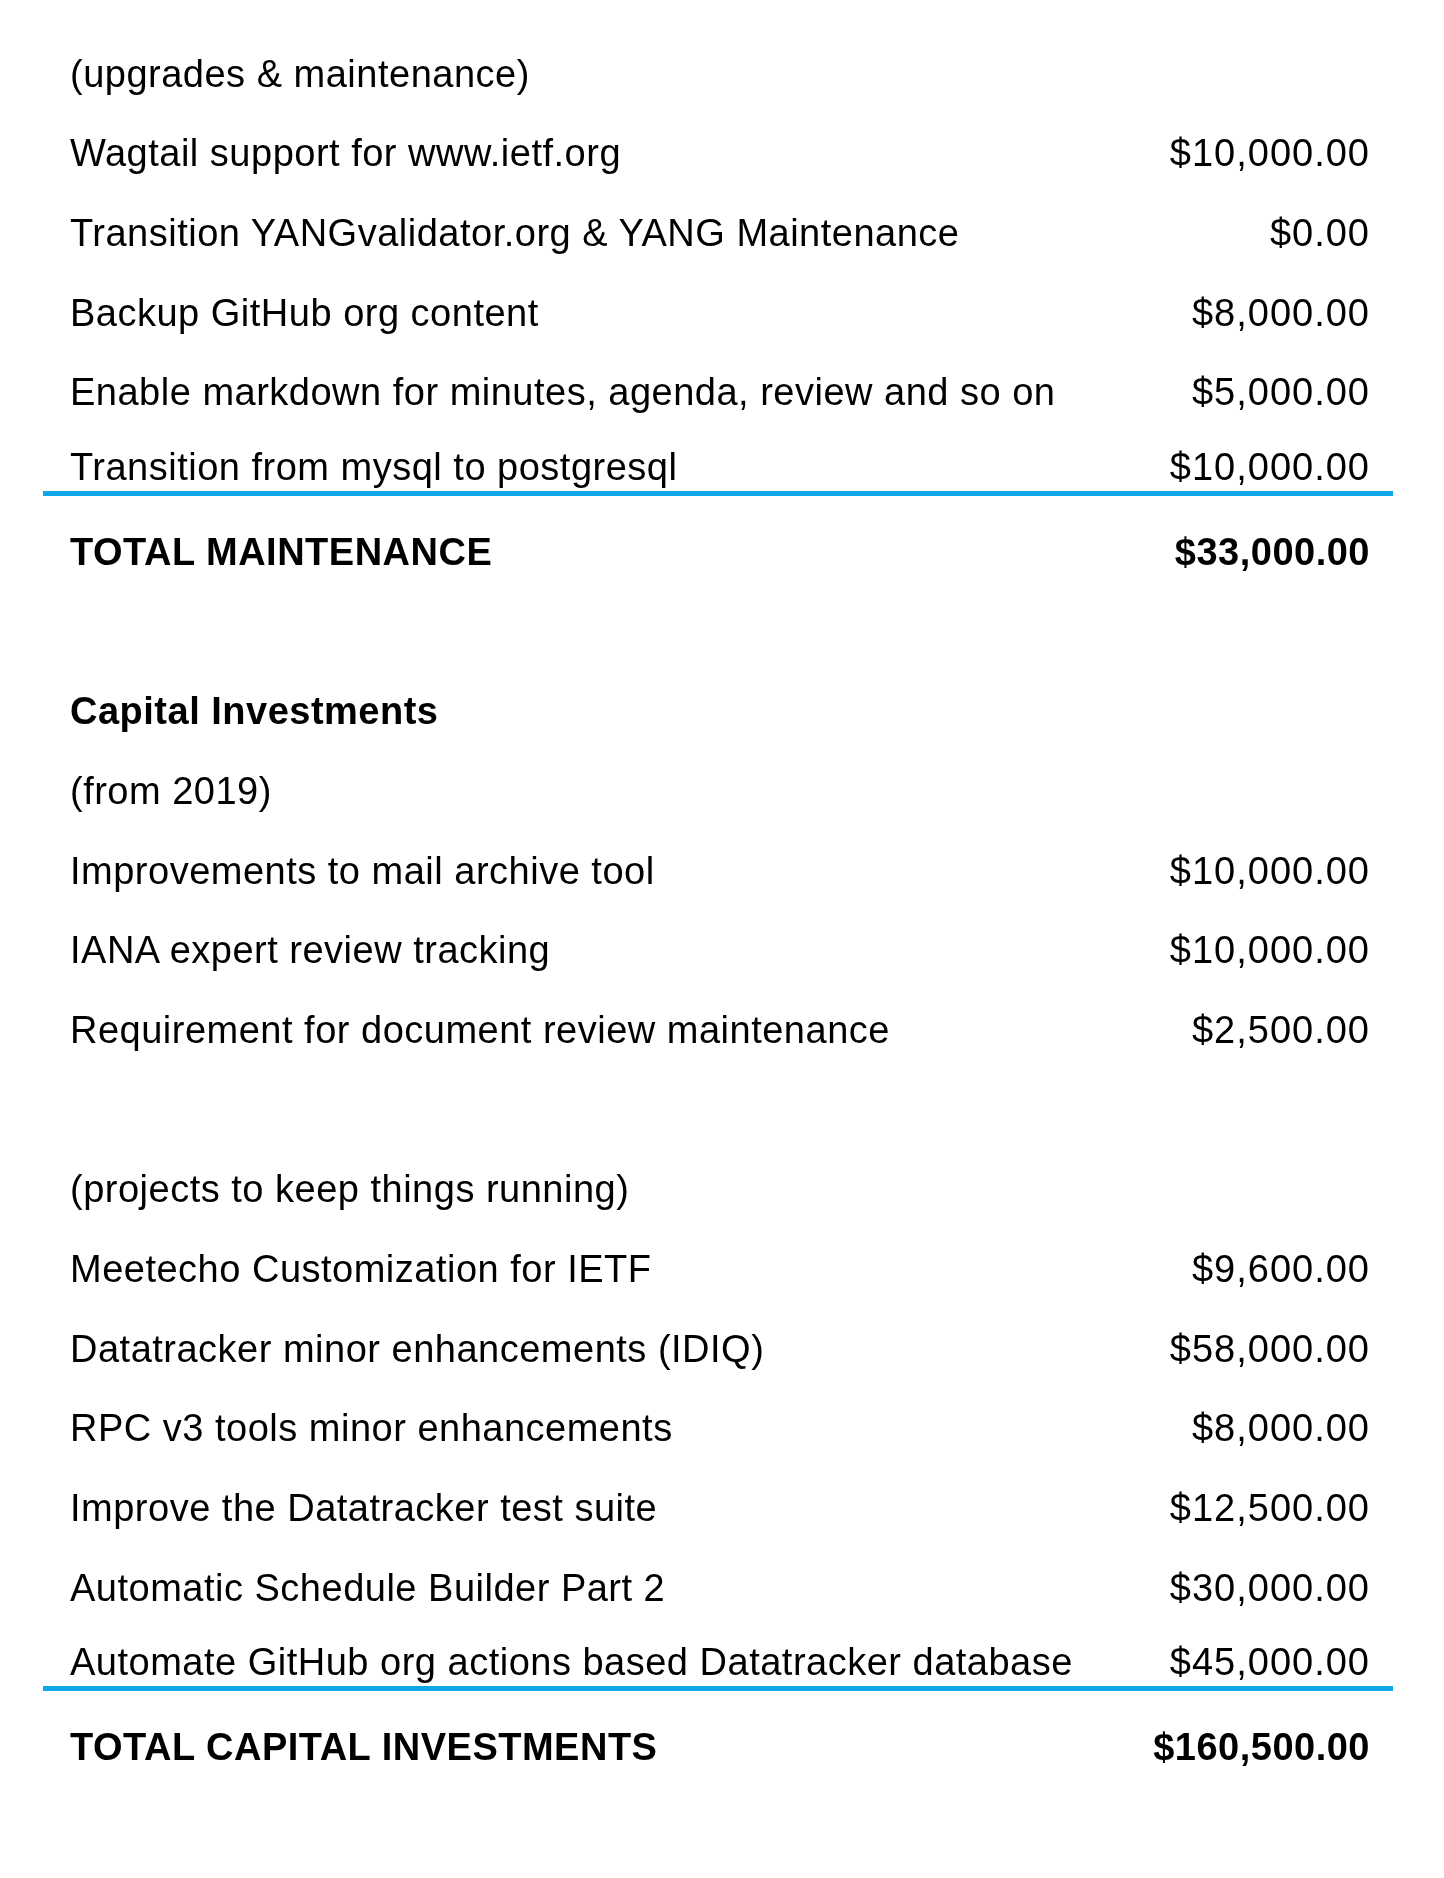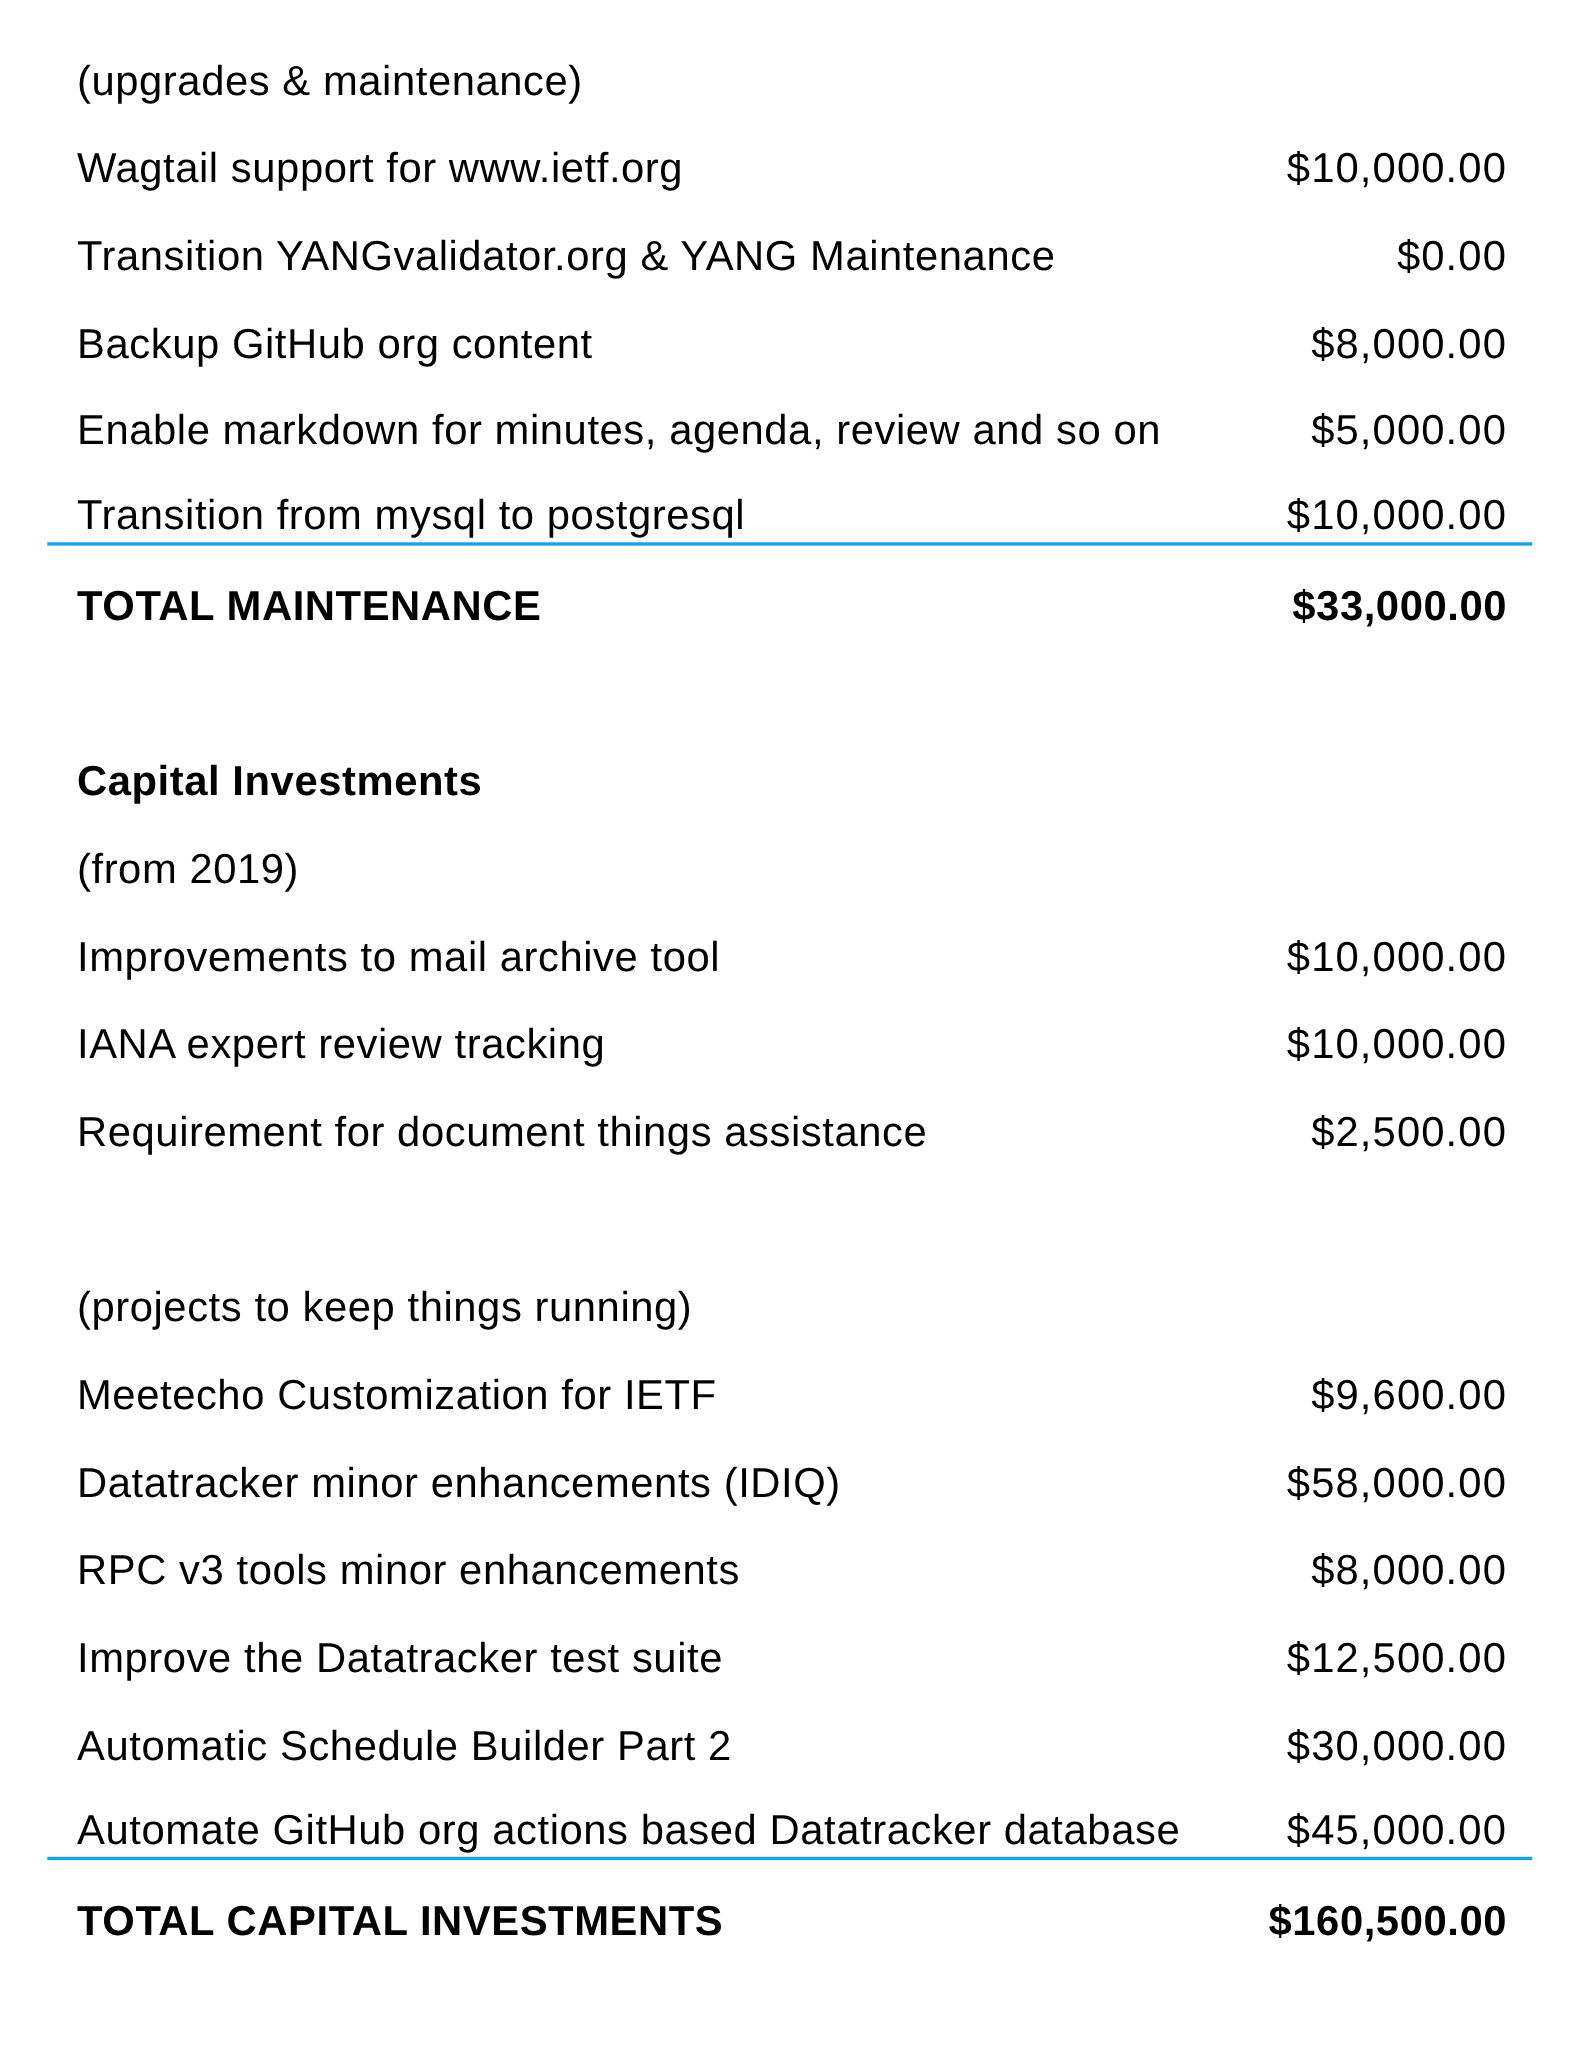--- a/index.html
+++ b/index.html
@@ -67,21 +67,21 @@
     text-align: right;
     white-space: nowrap;
   }
   .row.total .cell-label,
   .row.total .cell-amount,
   .row.heading .cell-label {
     font-weight: bold;
     letter-spacing: 0.5px;
   }
   .row.rule {
-    border-bottom: 3px solid #0ea5e9;
+    border-bottom: 5px solid #0ea5e9;
     gap: 16px;
   }
 </style>
 </head>
 <body>
 
 <div class="sheet">
   <div class="rows" id="rows">
       <div class="row note">
     <div class="cell-label">(upgrades &amp; maintenance)</div>
@@ -125,21 +125,21 @@
   </div>
       <div class="row item">
     <div class="cell-label">Improvements to mail archive tool</div>
     <div class="cell-amount">$10,000.00</div>
   </div>
       <div class="row item">
     <div class="cell-label">IANA expert review tracking</div>
     <div class="cell-amount">$10,000.00</div>
   </div>
       <div class="row item">
-    <div class="cell-label">Requirement for document things assistance</div>
+    <div class="cell-label">Requirement for document review maintenance</div>
     <div class="cell-amount">$2,500.00</div>
   </div>
       <div class="row blank">
     <div class="cell-label"></div>
     <div class="cell-amount"></div>
   </div>
       <div class="row note">
     <div class="cell-label">(projects to keep things running)</div>
     <div class="cell-amount"></div>
   </div>

